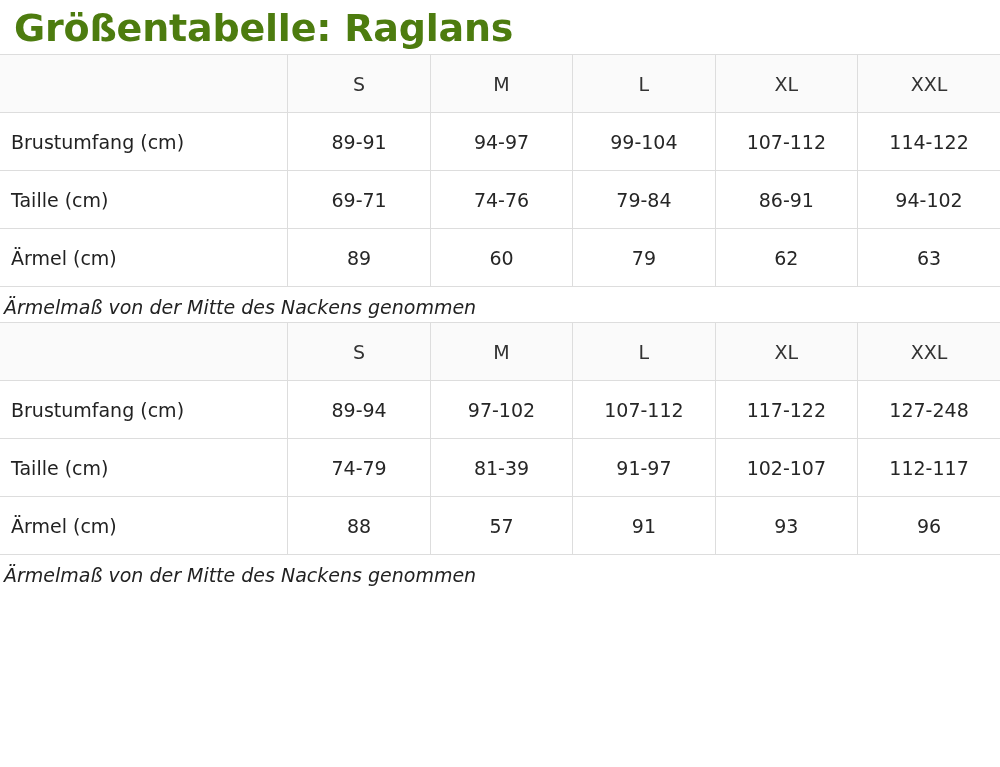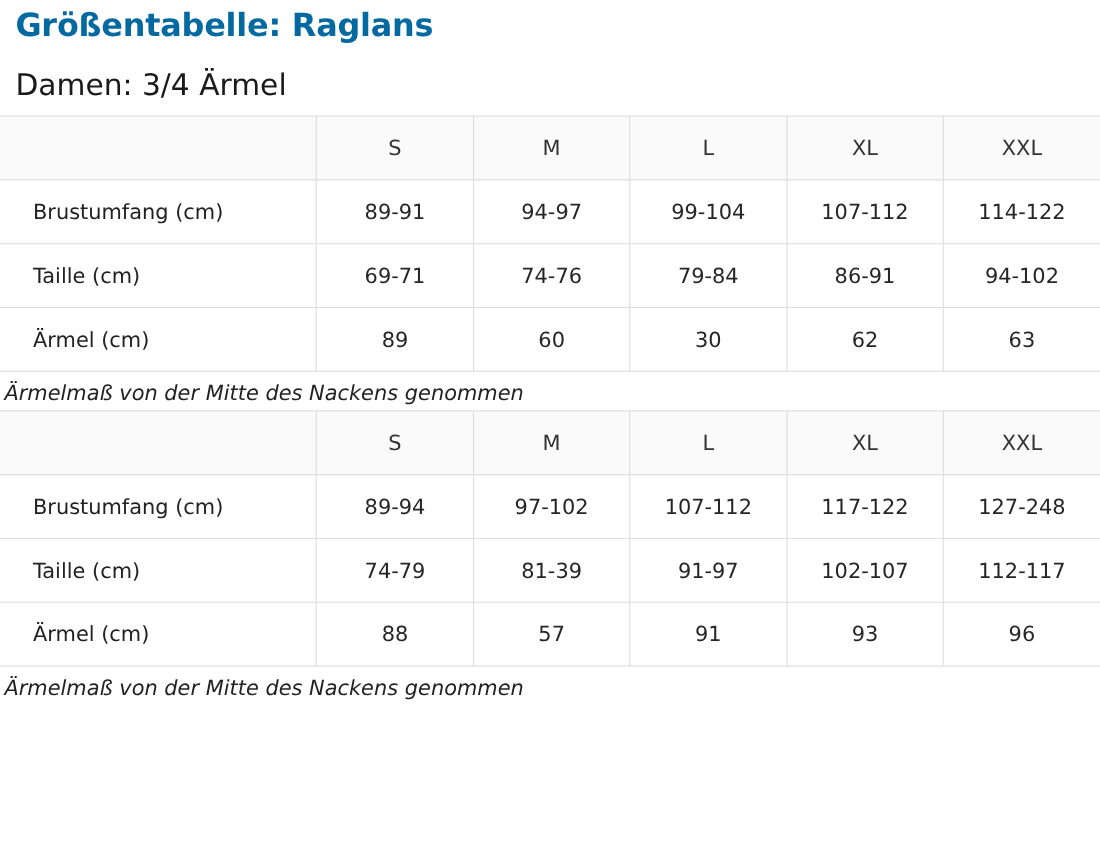--- a/index.html
+++ b/index.html
@@ -13,23 +13,23 @@
     font-family: "DejaVu Sans", sans-serif;
     color: #1a1a1a;
     overflow: hidden;
   }
   .page {
     width: 1000px;
     box-sizing: border-box;
     padding: 0;
   }
   .page-title {
-    font-size: 29px;
+    font-size: 38px;
     font-weight: bold;
-    color: #0369a1;
+    color: #4d7c0f;
     margin: 6px 0 0 14px;
     letter-spacing: -0.2px;
   }
   .section {
     margin-top: 4px;
   }
   .section-title {
     font-size: 27px;
     font-weight: normal;
     color: #1a1a1a;
@@ -57,21 +57,21 @@
     background: #fafafa;
     border-left: none;
   }
   table.size-table th.size-head {
     background: #fafafa;
     font-size: 19px;
     color: #333333;
   }
   table.size-table td.row-label {
     text-align: left;
-    padding-left: 30px;
+    padding-left: 11px;
     font-size: 19px;
     color: #222222;
     border-left: none;
   }
   table.size-table td.val {
     font-size: 19px;
     color: #262626;
   }
   table.size-table th:last-child,
   table.size-table td:last-child {
@@ -86,21 +86,20 @@
   }
 </style>
 </head>
 <body>
 
 <div class="page">
 
   <h1 class="page-title">Größentabelle: Raglans</h1>
 
   <div class="section">
-    <h2 class="section-title">Damen: 3/4 Ärmel</h2>
     <table class="size-table">
       <colgroup>
         <col class="label-col">
         <col class="size-col">
         <col class="size-col">
         <col class="size-col">
         <col class="size-col">
         <col class="size-col">
       </colgroup>
       <thead>
@@ -127,21 +126,21 @@
           <td class="val">69-71</td>
           <td class="val">74-76</td>
           <td class="val">79-84</td>
           <td class="val">86-91</td>
           <td class="val">94-102</td>
         </tr>
         <tr>
           <td class="row-label">Ärmel (cm)</td>
           <td class="val">89</td>
           <td class="val">60</td>
-          <td class="val">30</td>
+          <td class="val">79</td>
           <td class="val">62</td>
           <td class="val">63</td>
         </tr>
       </tbody>
     </table>
     <div class="note">Ärmelmaß von der Mitte des Nackens genommen</div>
   </div>
 
   <div class="section">
     <table class="size-table">

